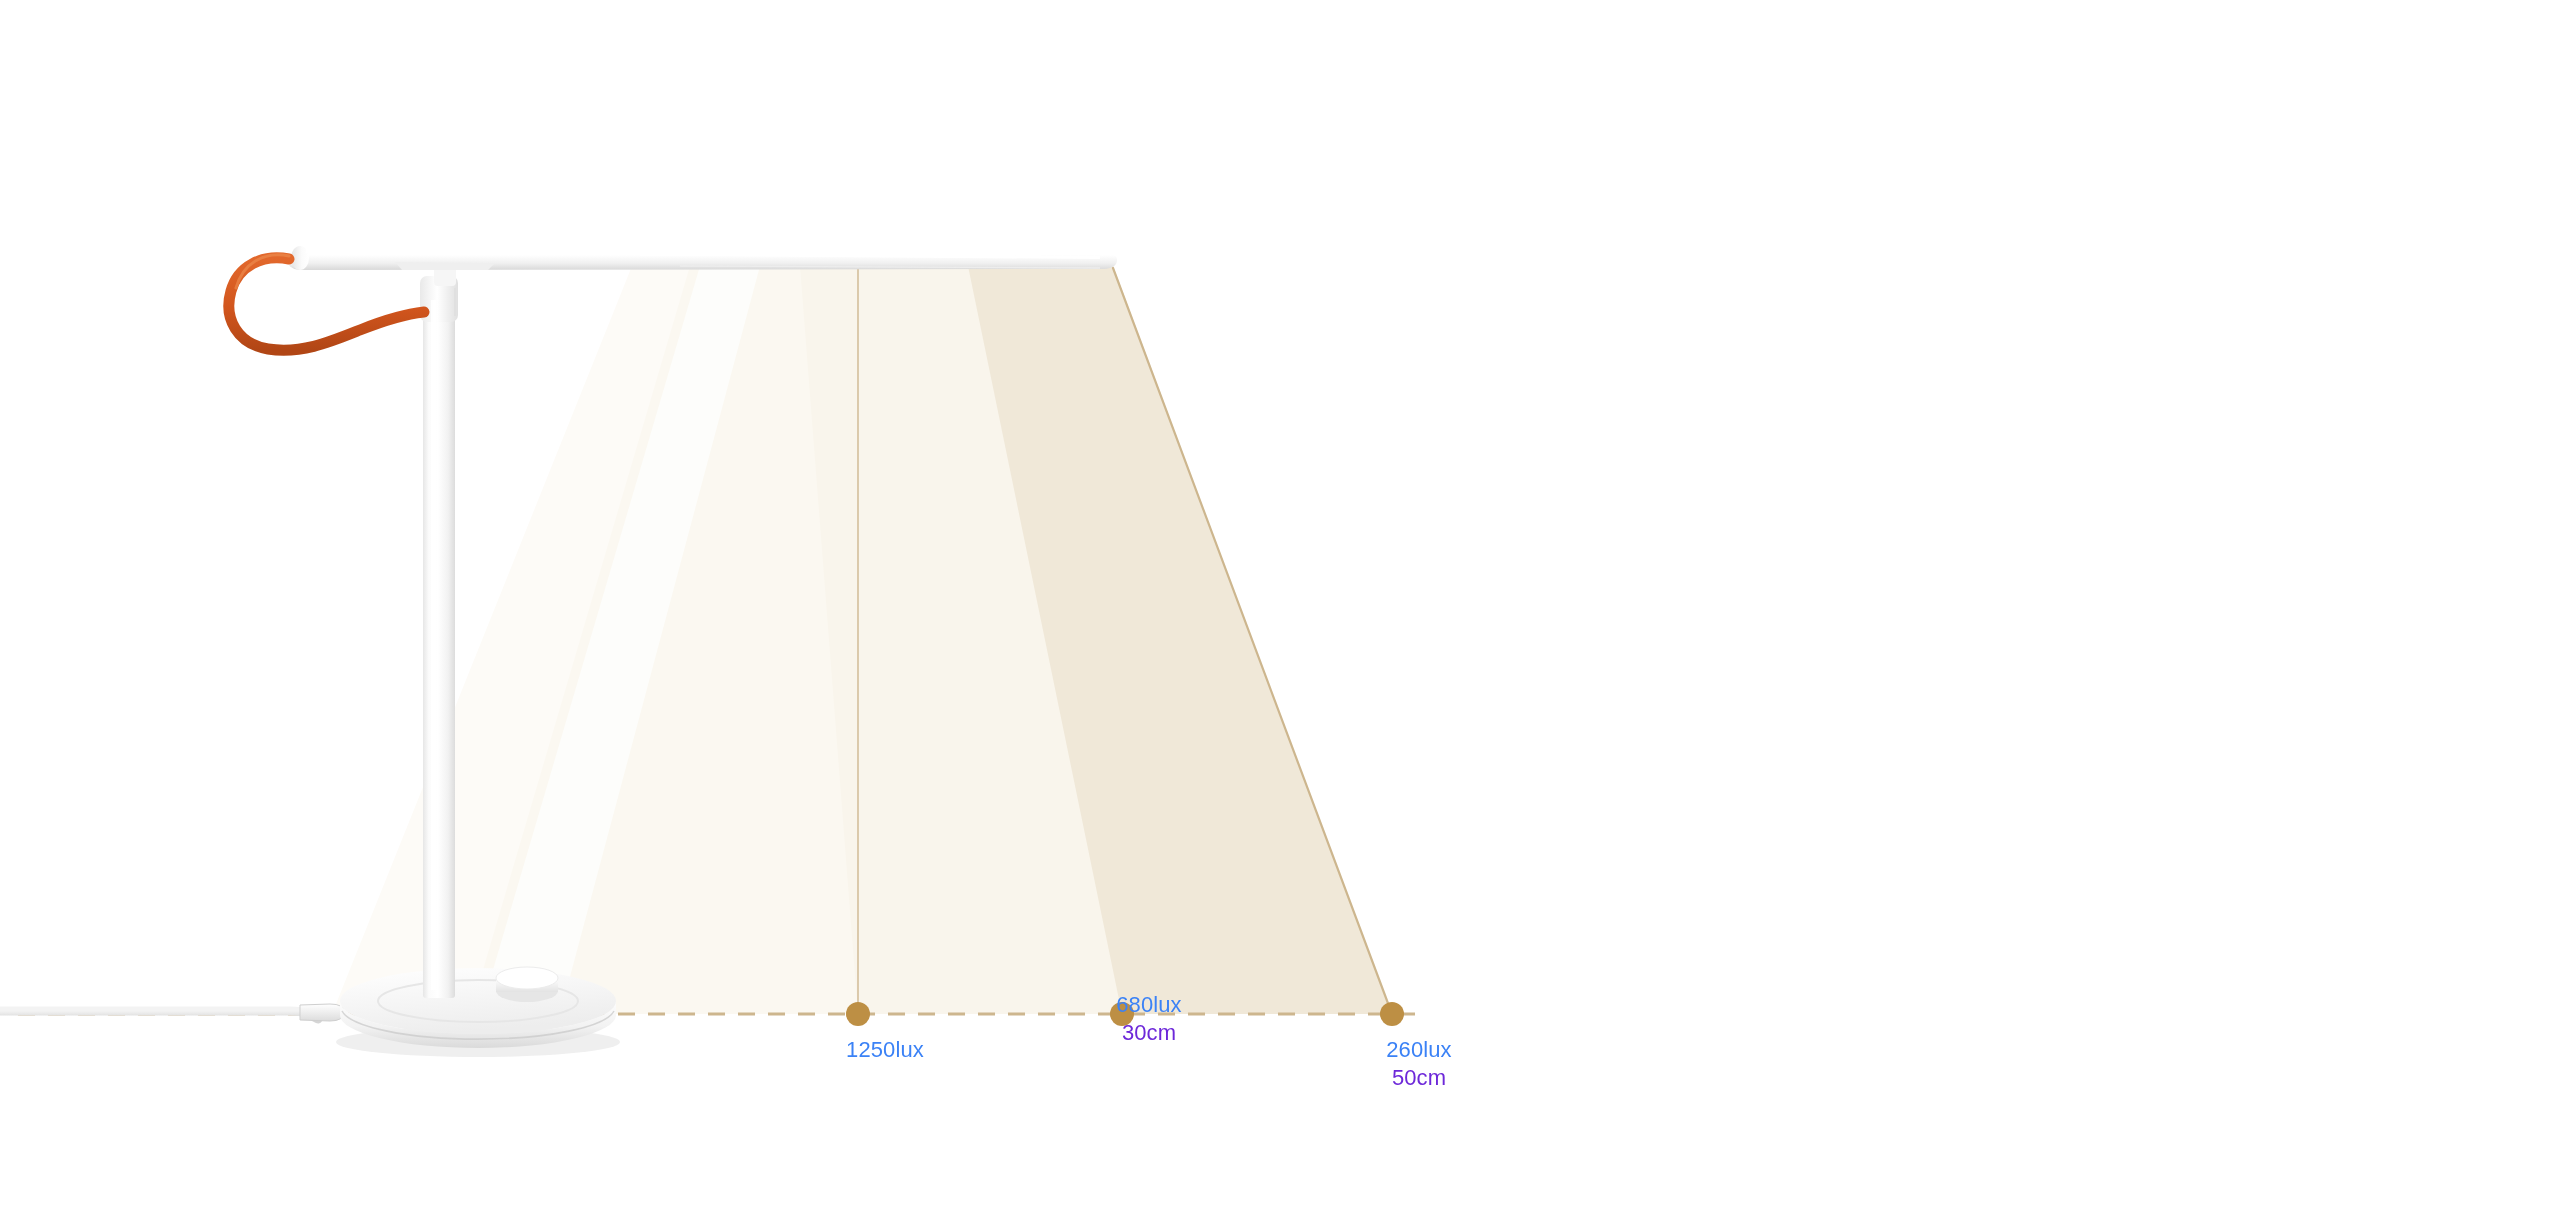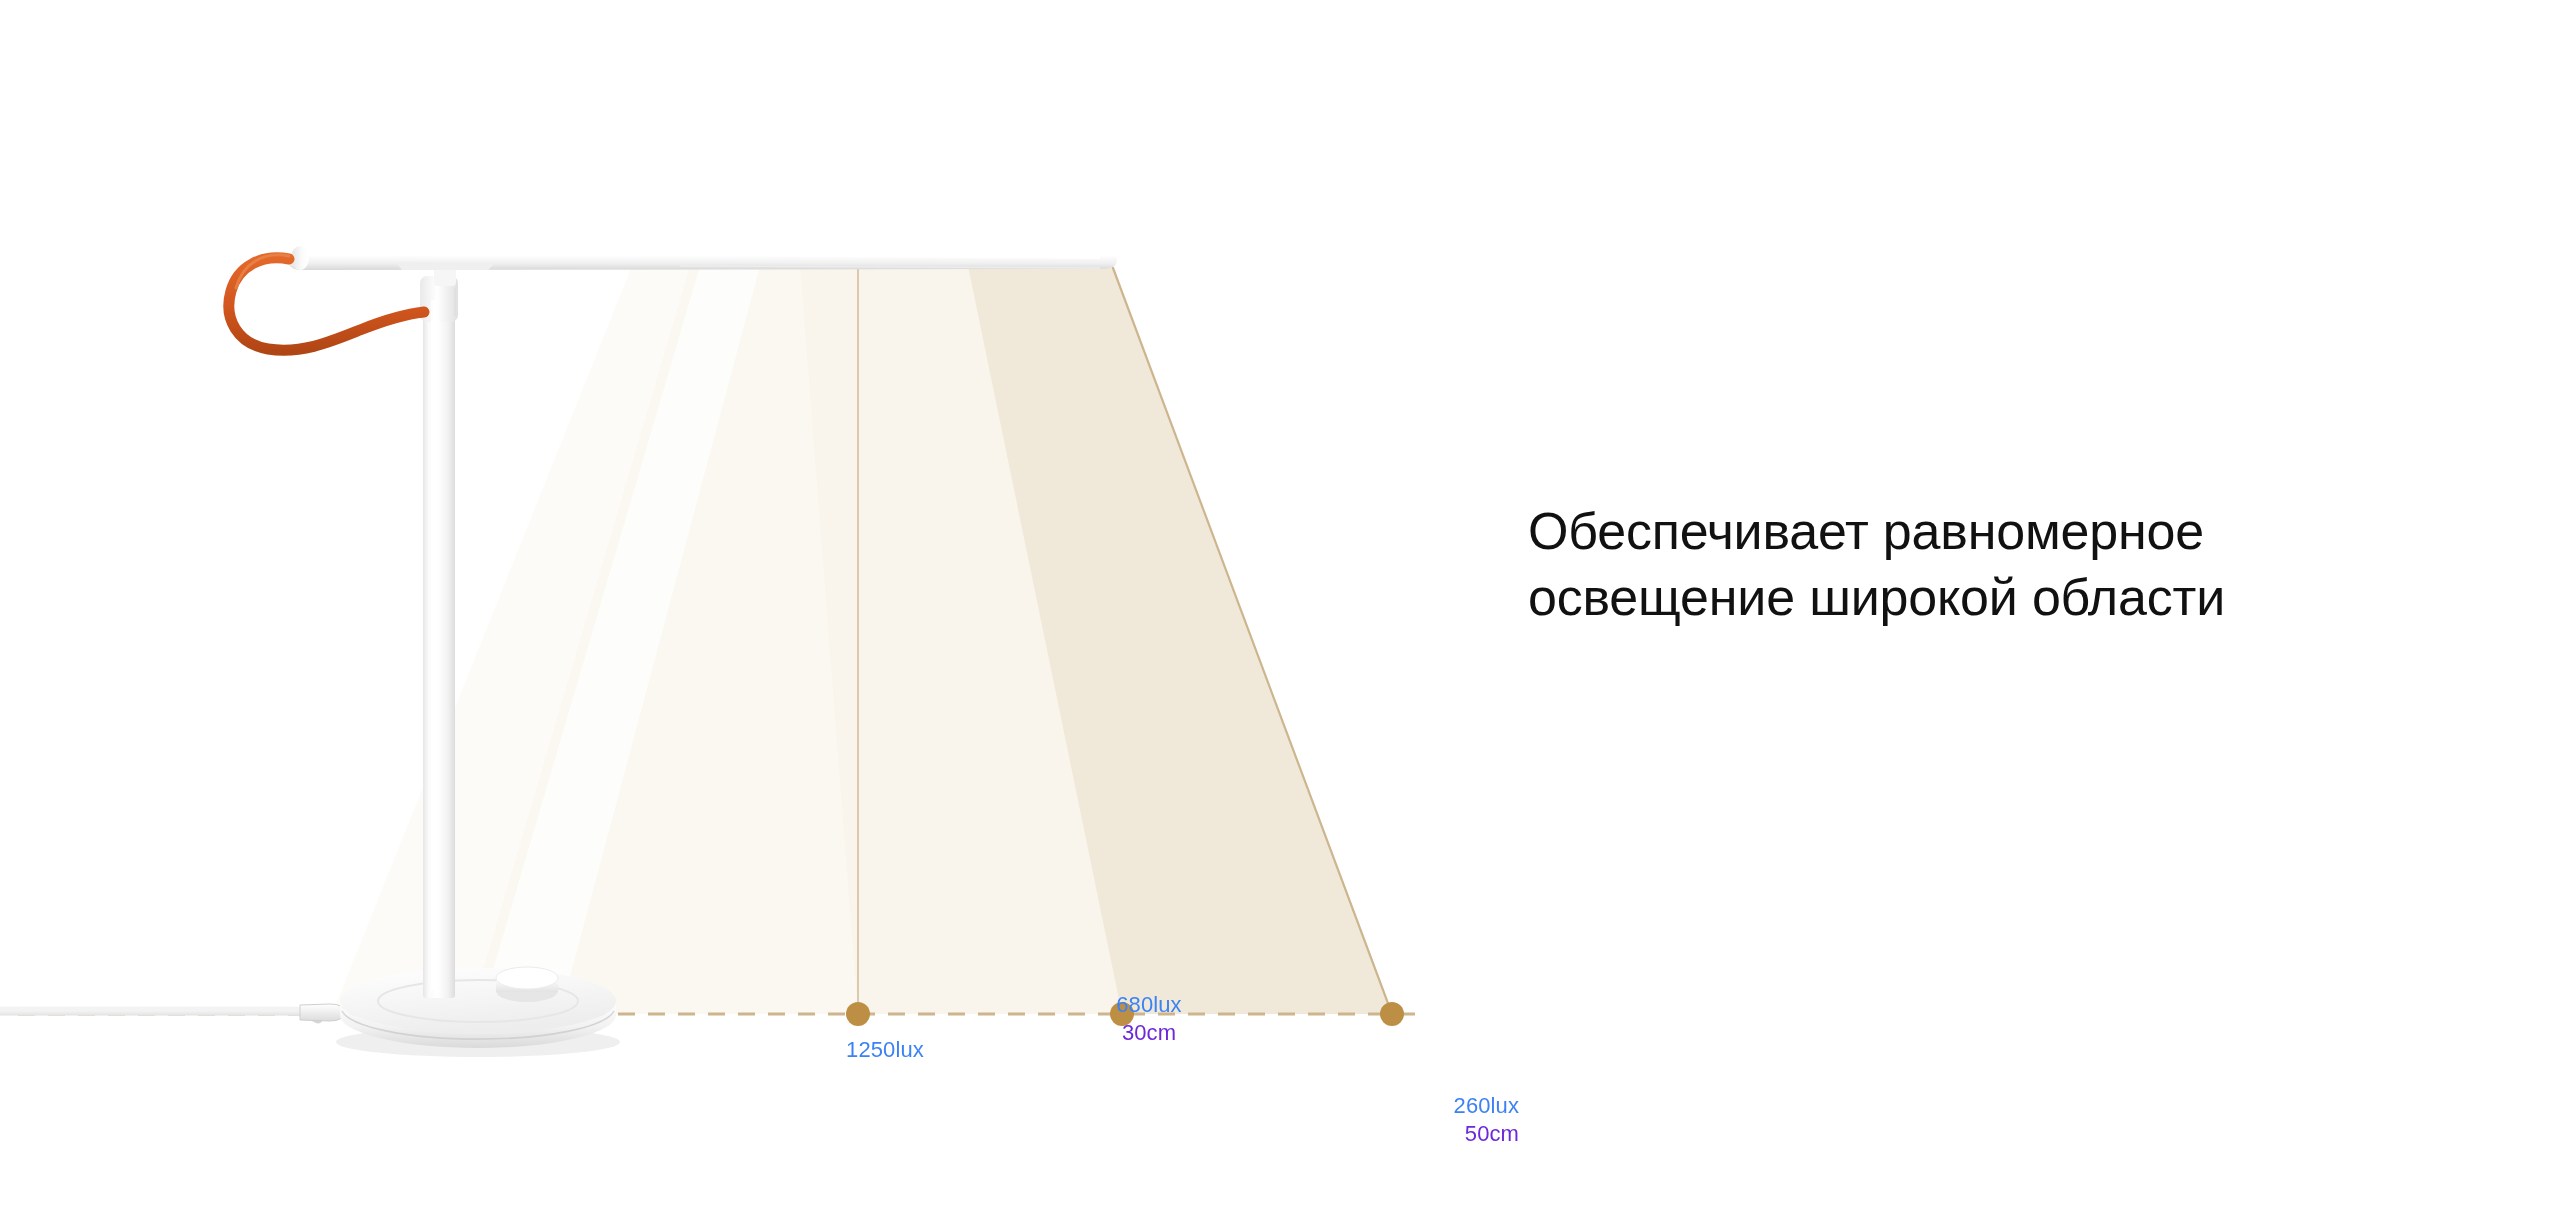--- a/index.html
+++ b/index.html
@@ -41,21 +41,21 @@
     letter-spacing: 0.1px;
   }
   .measure-label .dist {
     display: block;
     font-size: 22px;
     color: #6d28d9;
     letter-spacing: 0.1px;
   }
   #label-0 { left: 785px; top: 1036px; width: 200px; }
   #label-1 { left: 1049px; top: 991px; width: 200px; }
-  #label-2 { left: 1319px; top: 1092px; width: 200px; text-align: right; }
+  #label-2 { left: 1319px; top: 1036px; width: 200px; }
 
   
   #headline {
     position: absolute;
     left: 1528px;
     top: 498px;
     width: 940px;
     font-size: 52px;
     line-height: 1.27;
     color: #111111;
@@ -215,18 +215,14 @@
   </div>
   <div class="measure-label" id="label-1">
     <span class="lux">680lux</span>
     <span class="dist">30cm</span>
   </div>
   <div class="measure-label" id="label-2">
     <span class="lux">260lux</span>
     <span class="dist">50cm</span>
   </div>
 
-  <div id="headline">
-    <span class="hl-line">Обеспечивает равномерное</span>
-    <span class="hl-line">освещение широкой области</span>
-  </div>
 
 </div>
 
 </body></html>

